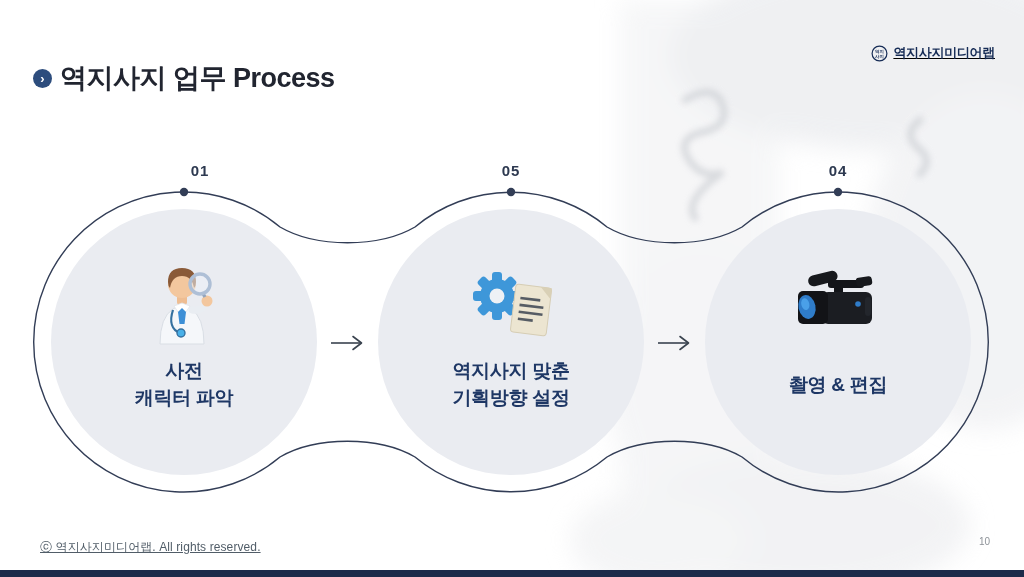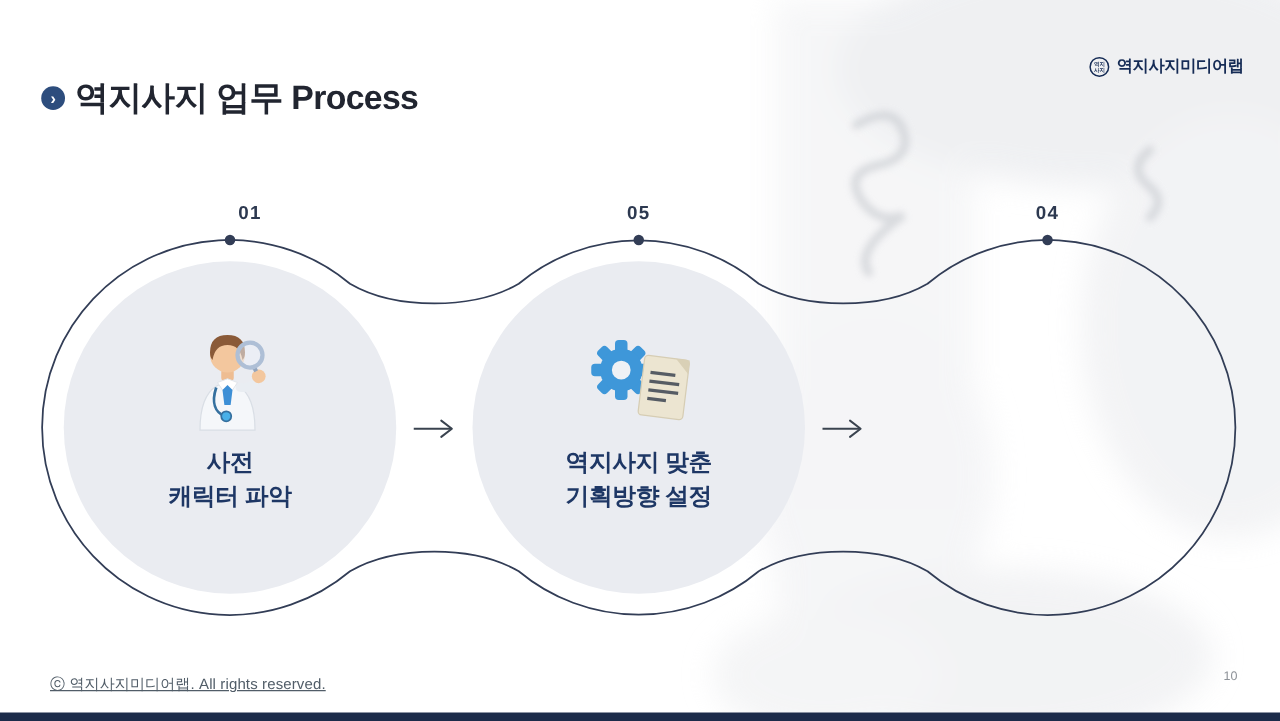--- a/index.html
+++ b/index.html
@@ -11,21 +11,21 @@
   .abs{position:absolute;}
   
   .bg-art{left:0;top:0;z-index:0;pointer-events:none;}
   
   .blob{left:0;top:0;z-index:1;pointer-events:none;}
   
   .title-row{left:33px;top:58px;height:40px;display:flex;align-items:center;gap:8px;z-index:5;}
   .bullet{width:19px;height:19px;border-radius:50%;background:#2d4d7d;color:#fff;
           display:flex;align-items:center;justify-content:center;font-size:13px;font-weight:bold;line-height:1;}
   .page-title{font-size:27px;font-weight:bold;color:#212530;letter-spacing:-0.5px;white-space:nowrap;}
-  .logo{right:29px;top:44px;display:flex;align-items:center;gap:5px;z-index:5;}
+  .logo{right:29px;top:44px;display:flex;align-items:center;gap:5px;z-index:5;text-decoration:underline;}
   .logo-text{font-size:13px;font-weight:bold;color:#152b55;letter-spacing:-0.3px;}
   
   .step{width:266px;height:266px;border-radius:50%;background:#eaecf1;z-index:2;
         display:flex;flex-direction:column;align-items:center;top:209px;}
   .step-icon{margin-top:50px;height:88px;display:flex;align-items:center;justify-content:center;}
   .step-label{margin-top:8px;height:60px;display:flex;flex-direction:column;justify-content:center;
               text-align:center;font-size:19px;font-weight:bold;color:#1e3765;line-height:1.42;letter-spacing:-0.3px;}
   .step-number{top:162px;width:80px;text-align:center;font-size:15px;font-weight:bold;
                color:#2d3950;letter-spacing:1px;z-index:3;}
   .arrow{top:334px;z-index:3;}
@@ -158,20 +158,40 @@
           <rect x="54" y="57" width="15" height="2.6" fill="#565c64"></rect>
         </g>
       </svg>
     </div>
     <div class="step-label">
       <span>역지사지 맞춘</span>
       <span>기획방향 설정</span>
     </div>
   </div>
 
+  <div class="abs step" style="left:705px;">
+    <div class="step-icon">
+      <svg width="104" height="72" viewBox="0 0 104 72">
+        <rect x="22" y="6" width="30" height="11" rx="5.5" fill="#17191d" transform="rotate(-14 37 12)"></rect>
+        <rect x="42" y="13" width="36" height="8" rx="3" fill="#131519"></rect>
+        <rect x="70" y="10" width="16" height="9" rx="3" fill="#17191d" transform="rotate(-8 78 14)"></rect>
+        <rect x="48" y="18" width="9" height="12" fill="#131519"></rect>
+        <rect x="36" y="25" width="50" height="32" rx="6" fill="#1b1d22"></rect>
+        <rect x="12" y="24" width="30" height="33" rx="5" fill="#121317"></rect>
+        <ellipse cx="21" cy="40" rx="8.5" ry="12" fill="#2f7cc9" transform="rotate(-12 21 40)"></ellipse>
+        <ellipse cx="19.5" cy="37" rx="4" ry="6" fill="#4aa0e8" transform="rotate(-12 20 38)"></ellipse>
+        <circle cx="72" cy="37" r="2.8" fill="#2f7cc9"></circle>
+        <rect x="79" y="30" width="6" height="19" rx="3" fill="#23262c"></rect>
+      </svg>
+    </div>
+    <div class="step-label">
+      <span>촬영 &amp; 편집</span>
+      <span></span>
+    </div>
+  </div>
 
   <svg class="abs arrow" style="left:330px;" width="36" height="18" viewBox="0 0 36 18">
     <line x1="1" y1="9" x2="31" y2="9" stroke="#3a434f" stroke-width="1.6"></line>
     <polyline points="23,2.5 31.5,9 23,15.5" fill="none" stroke="#3a434f" stroke-width="1.6" stroke-linejoin="round" stroke-linecap="round"></polyline>
   </svg>
   <svg class="abs arrow" style="left:657px;" width="36" height="18" viewBox="0 0 36 18">
     <line x1="1" y1="9" x2="31" y2="9" stroke="#3a434f" stroke-width="1.6"></line>
     <polyline points="23,2.5 31.5,9 23,15.5" fill="none" stroke="#3a434f" stroke-width="1.6" stroke-linejoin="round" stroke-linecap="round"></polyline>
   </svg>
 

